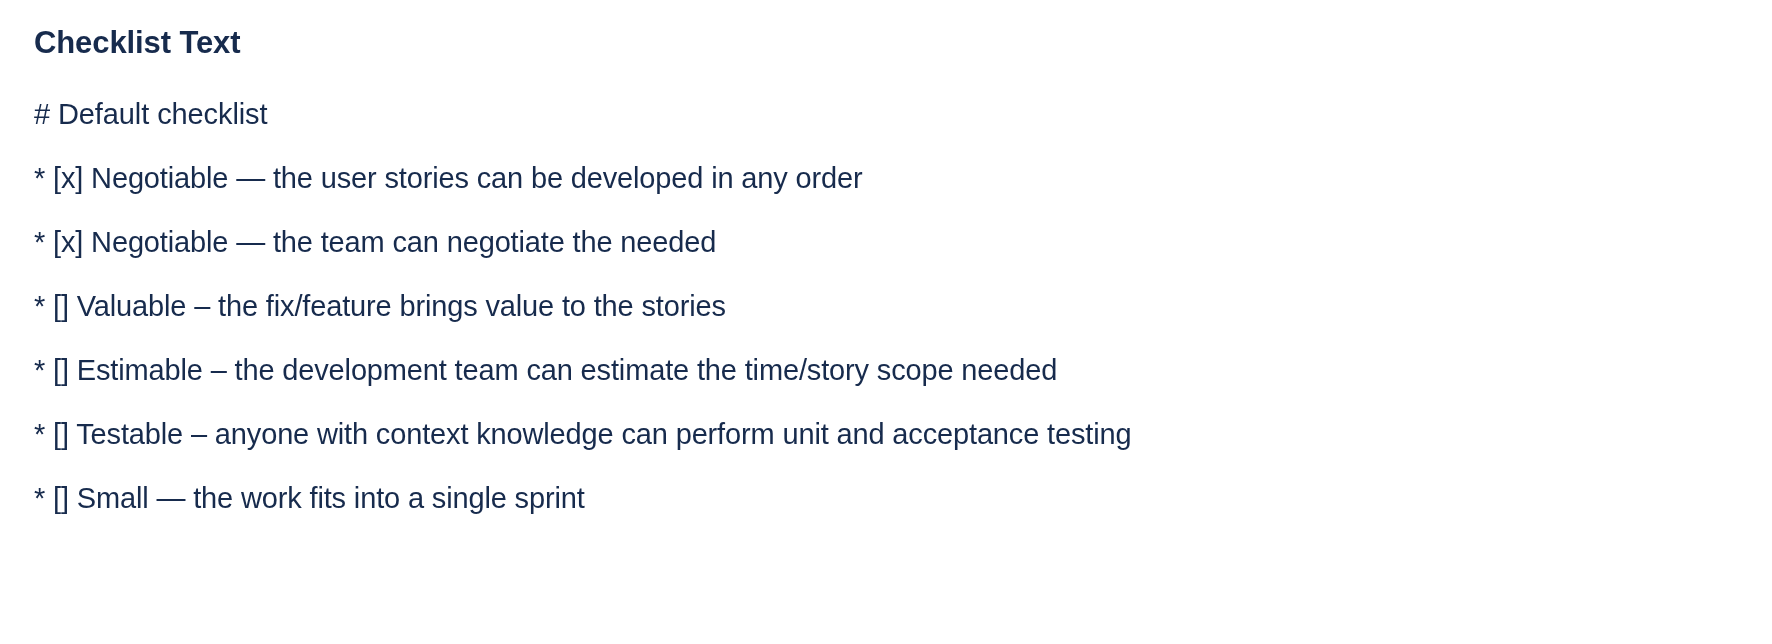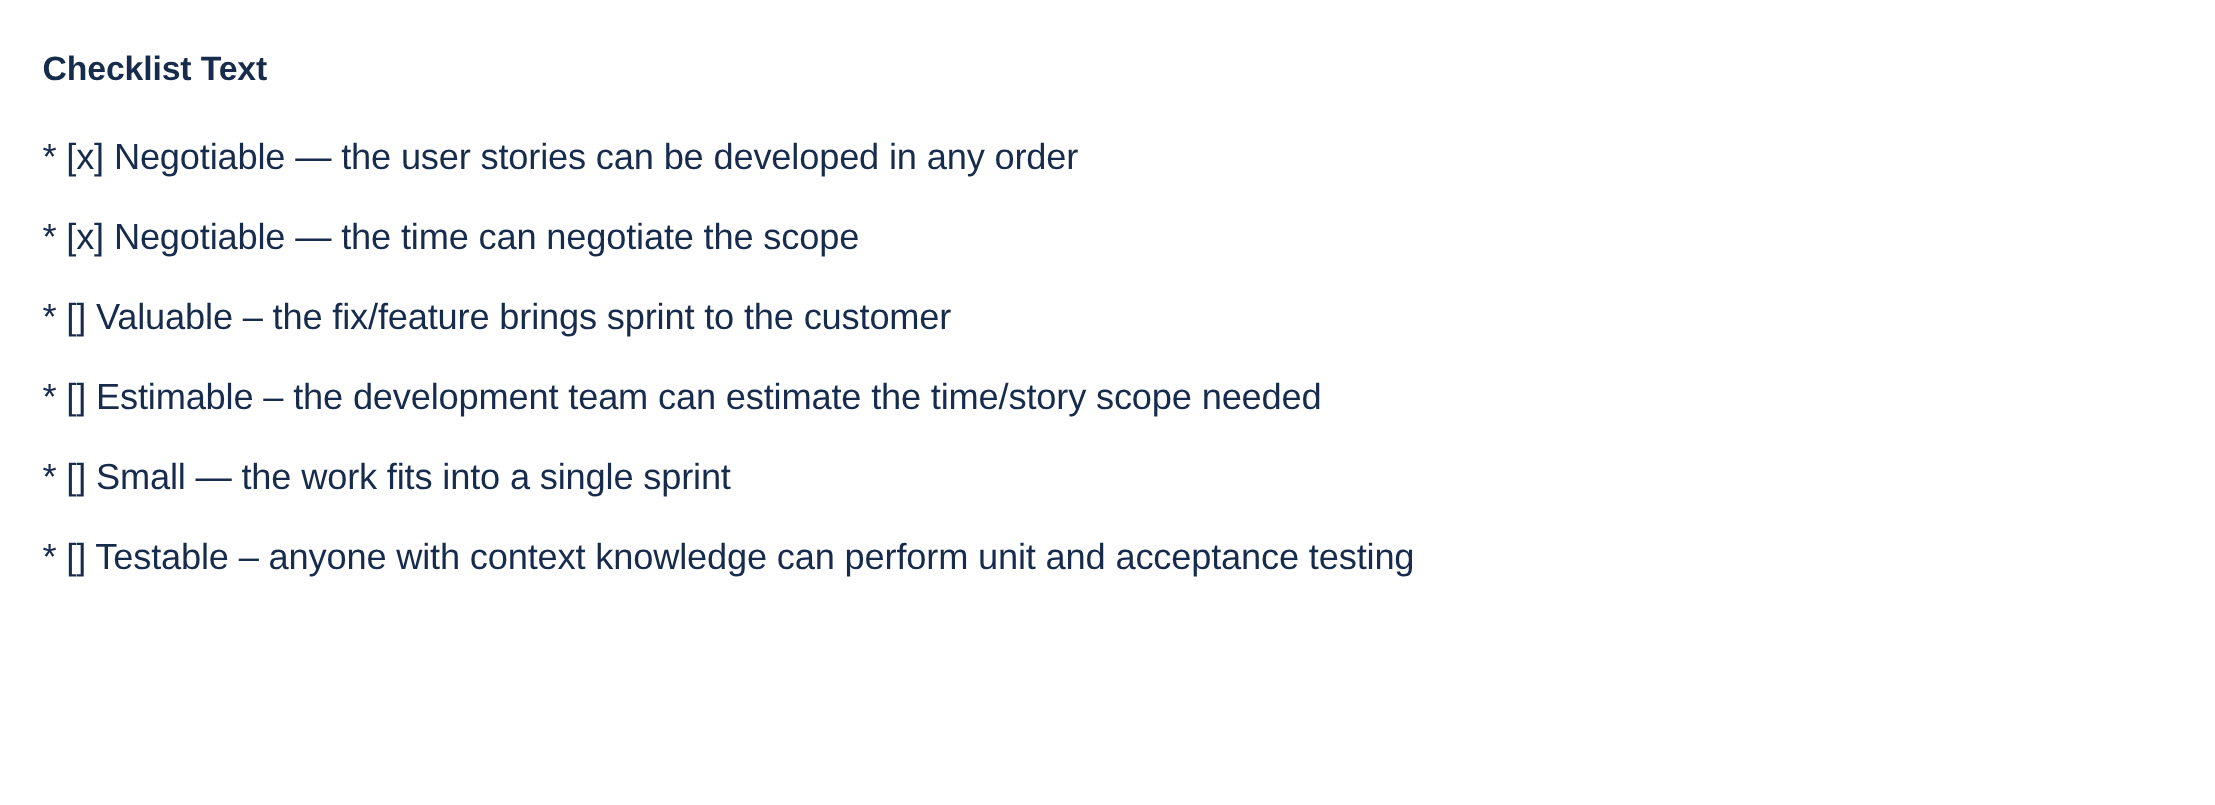--- a/index.html
+++ b/index.html
@@ -16,26 +16,26 @@
     overflow: hidden;
   }
   .panel {
     box-sizing: border-box;
     width: 1772px;
     height: 644px;
     background: #ffffff;
     padding: 26px 0 0 34px;
   }
   .field-label {
-    font-size: 27px;
+    font-size: 31px;
     font-weight: 700;
     line-height: 34px;
     letter-spacing: -0.1px;
     color: #172B4D;
-    margin: 12px 0 22px 0;
+    margin: 0 0 22px 0;
     white-space: nowrap;
   }
   .checklist-body {
     margin: 0;
     padding: 0;
     list-style: none;
   }
   .checklist-line {
     font-size: 29px;
     font-weight: 400;
@@ -49,21 +49,22 @@
   }
 </style>
 </head>
 <body>
 
 <div class="panel">
 
   <div class="field-label">Checklist Text</div>
 
   <div class="checklist-body">
+    <div class="checklist-line heading-line"># Default checklist</div>
     <div class="checklist-line">* [x] Negotiable — the user stories can be developed in any order</div>
-    <div class="checklist-line">* [x] Negotiable — the time can negotiate the scope</div>
-    <div class="checklist-line">* [] Valuable – the fix/feature brings sprint to the customer</div>
+    <div class="checklist-line">* [x] Negotiable — the team can negotiate the needed</div>
+    <div class="checklist-line">* [] Valuable – the fix/feature brings value to the stories</div>
     <div class="checklist-line">* [] Estimable – the development team can estimate the time/story scope needed</div>
+    <div class="checklist-line">* [] Testable – anyone with context knowledge can perform unit and acceptance testing</div>
     <div class="checklist-line">* [] Small — the work fits into a single sprint</div>
-    <div class="checklist-line">* [] Testable – anyone with context knowledge can perform unit and acceptance testing</div>
   </div>
 
 </div>
 
 </body></html>

